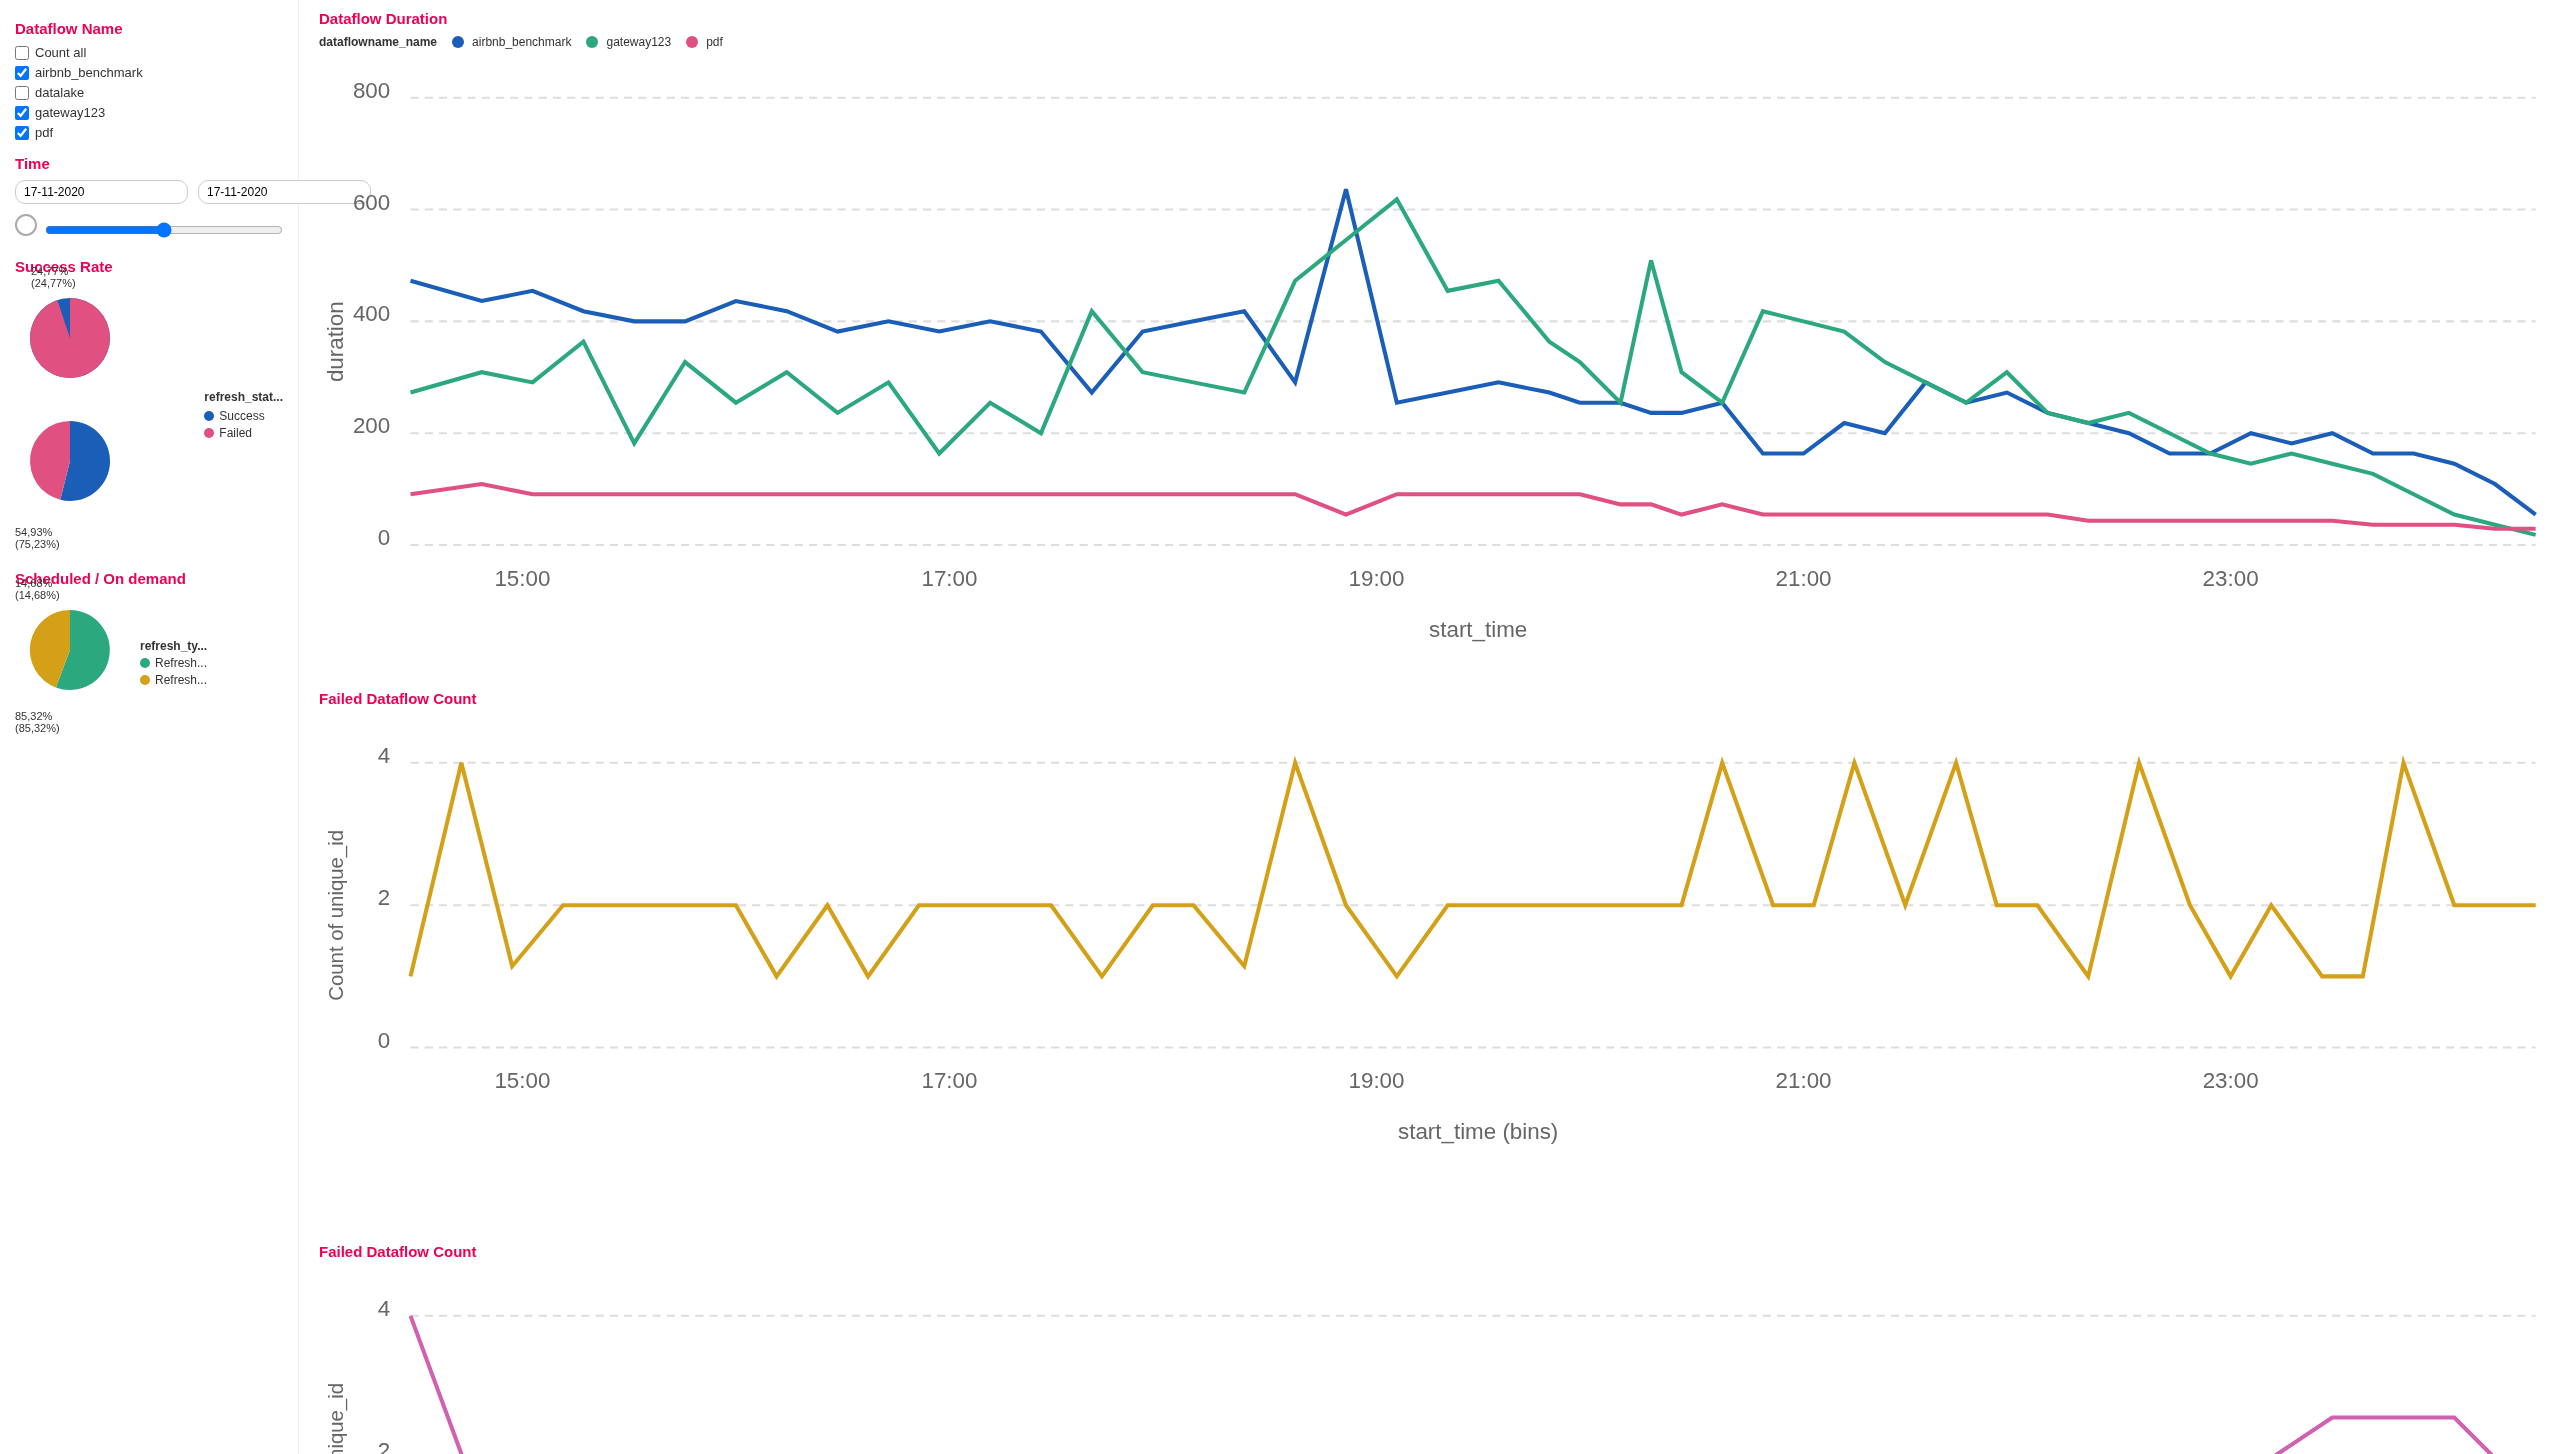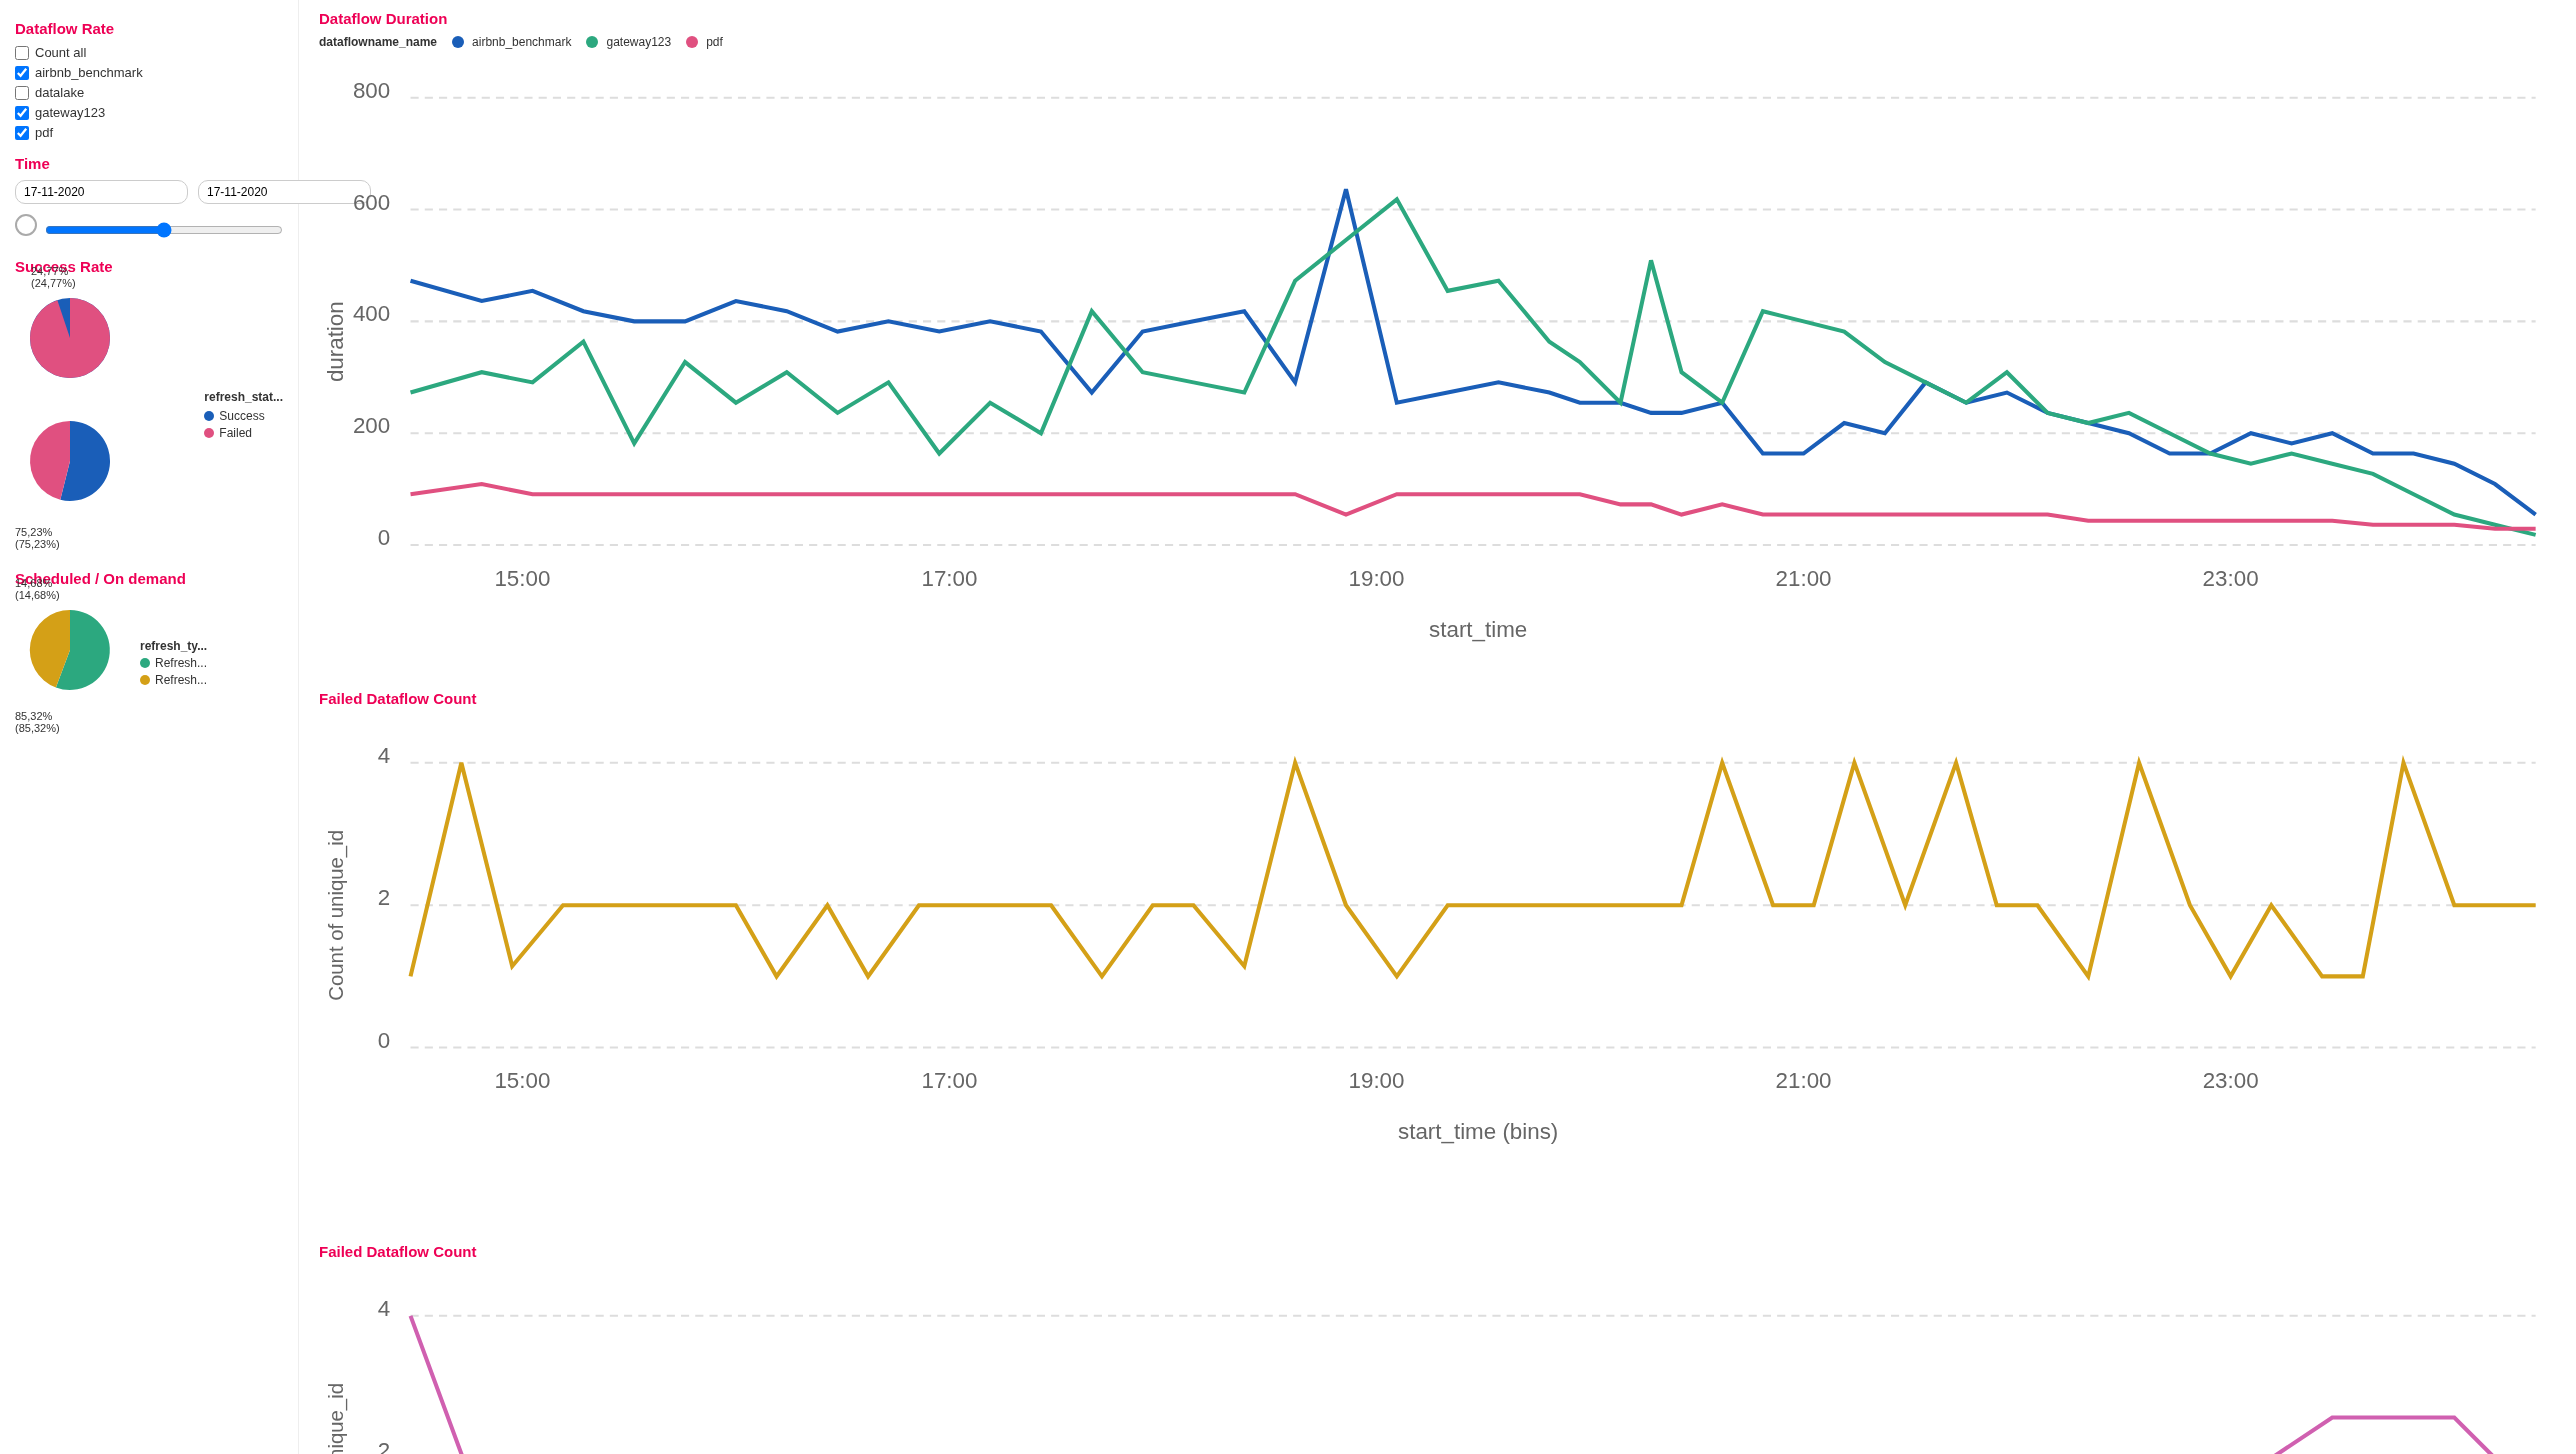--- a/index.html
+++ b/index.html
@@ -28,21 +28,21 @@
     .chart-title { color: #e05; font-size: 15px; font-weight: bold; margin-bottom: 5px; }
     .chart-area { position: relative; }
     svg text { font-family: Arial, sans-serif; }
   </style>
 </head>
 <body>
 
 <div class="layout">
 
   <div class="sidebar">
-    <div class="section-title">Dataflow Rate</div>
+    <div class="section-title">Dataflow Name</div>
 
     <div class="checkbox-row">
       <input type="checkbox" style="">
       <span>Count all</span>
     </div>
     <div class="checkbox-row">
       <input type="checkbox" checked="" style="">
       <span>airbnb_benchmark</span>
     </div>
     <div class="checkbox-row">
@@ -87,21 +87,21 @@
           </svg>
           <svg width="110" height="120" viewBox="0 0 110 110" style="margin-top:5px;">
             <g transform="translate(55,55)">
 
               <path d="M0,0 L0,-40 A40,40 0 1,1 -9.7,38.8 Z" fill="#1a5eb8"></path>
 
               <path d="M0,0 L-9.7,38.8 A40,40 0 0,1 0,-40 Z" fill="#e05080"></path>
             </g>
           </svg>
           <div style="font-size:11px; margin-top:2px;">
-            <span>75,23%</span><br>
+            <span>54,93%</span><br>
             <span>(75,23%)</span>
           </div>
         </div>
         <div class="pie-labels">
           <div style="font-size:12px;font-weight:bold;margin-bottom:5px;">refresh_stat...</div>
           <div class="legend-item">
             <span class="legend-dot" style="background:#1a5eb8;"></span>
             <span>Success</span>
           </div>
           <div class="legend-item">

